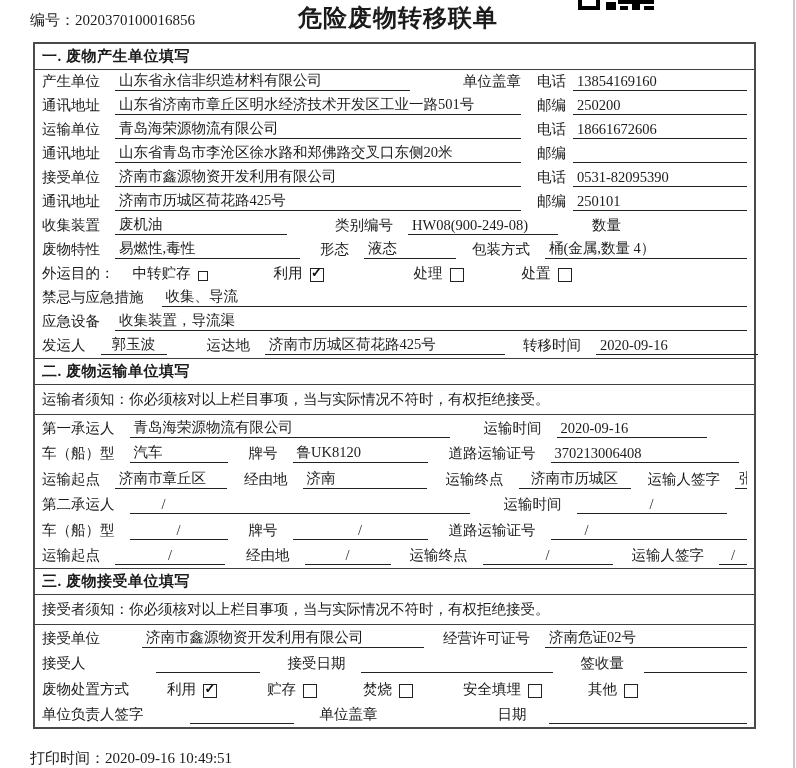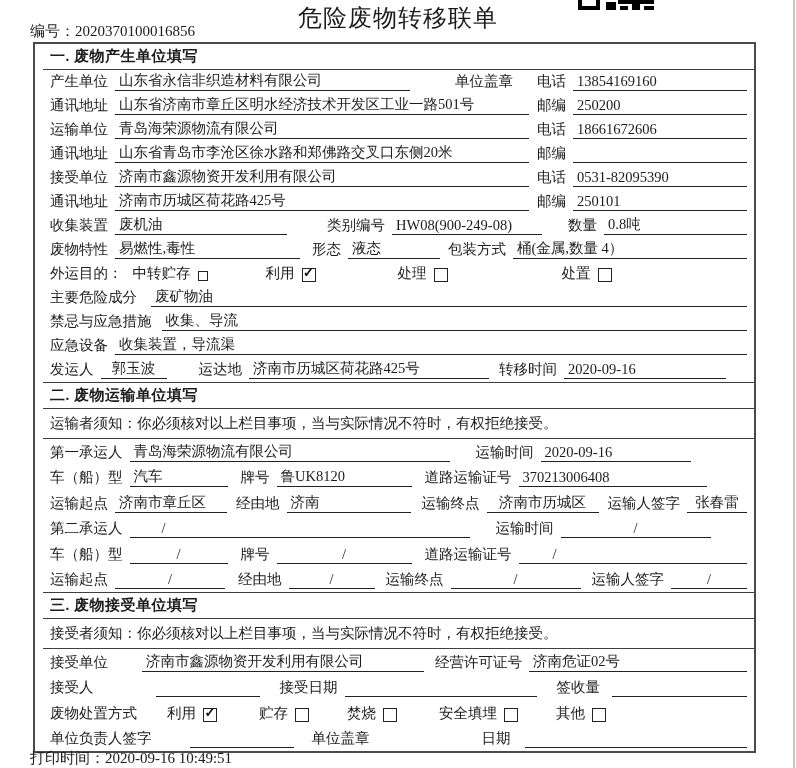--- a/index.html
+++ b/index.html
@@ -3,40 +3,40 @@
 <meta charset="utf-8">
 <style>
   html,body{margin:0;padding:0;}
   body{
     width:796px;height:768px;position:relative;background:#ffffff;
     font-family:"Liberation Serif","DejaVu Serif",serif;color:#1b1b1b;
     overflow:hidden;
   }
   .right-edge{position:absolute;top:0;right:1px;width:2px;height:768px;background:#c9c9c9;}
   
-  .serial{position:absolute;left:30px;top:22px;font-size:15px;white-space:nowrap;}
-  .title{position:absolute;left:0;top:2px;width:100%;text-align:center;font-size:24px;font-weight:normal;letter-spacing:1px;}
+  .serial{position:absolute;left:30px;top:11px;font-size:15px;white-space:nowrap;}
+  .title{position:absolute;left:0;top:2px;width:100%;text-align:center;font-size:24px;font-weight:bold;letter-spacing:1px;}
   .qr{position:absolute;left:578px;top:0;}
   
   .form-table{
     position:absolute;left:33px;top:42px;width:723px;
-    border:2px solid #4a4a4a;background:#fff;box-sizing:border-box;padding-left:8px;
+    border:2px solid #4a4a4a;background:#fff;box-sizing:border-box;
   }
   .sec-title{
     height:25px;line-height:25px;font-weight:bold;font-size:15px;
     padding:0 7px;border-bottom:1.6px solid #3f3f3f;letter-spacing:.5px;
   }
   .sec-title.mid{border-top:1.6px solid #3f3f3f;}
   .notice{
     height:29px;display:flex;align-items:center;padding:0 7px;
     border-bottom:1.4px solid #3f3f3f;font-size:14.5px;
   }
   .row{
     display:flex;align-items:flex-end;height:24px;padding:0 7px 3px 7px;
-    font-size:14.5px;box-sizing:border-box;
+    font-size:14.5px;box-sizing:border-box;gap:8px;
   }
   .row-l{height:25.5px;}
   .lbl{white-space:nowrap;flex-shrink:0;}
   .ul{
     border-bottom:1.3px solid #222;min-height:17px;box-sizing:border-box;
     padding:0 4px;white-space:nowrap;margin-left:7px;overflow:hidden;flex-shrink:0;
   }
   .fill{flex:1 1 auto;min-width:0;}
   .rcol{width:210px;display:flex;align-items:flex-end;margin-left:auto;flex-shrink:0;}
   .rcol .ul{flex:1 1 auto;}
@@ -131,21 +131,20 @@
       <span class="ul">250101</span>
     </span>
   </div>
 
   <div class="row">
     <span class="lbl">收集装置</span>
     <span class="ul" style="width:172px">废机油</span>
     <span class="lbl" style="margin-left:40px">类别编号</span>
     <span class="ul" style="width:150px">HW08(900-249-08)</span>
     <span class="lbl" style="margin-left:26px">数量</span>
-    <span class="ul fill">0.8吨</span>
   </div>
 
   <div class="row">
     <span class="lbl">废物特性</span>
     <span class="ul" style="width:185px">易燃性,毒性</span>
     <span class="lbl" style="margin-left:12px">形态</span>
     <span class="ul" style="width:92px">液态</span>
     <span class="lbl" style="margin-left:8px">包装方式</span>
     <span class="ul fill">桶(金属,数量 4）</span>
   </div>
@@ -157,30 +156,26 @@
       <span class="cb small"></span>
     </span>
     <span class="opt" style="margin-left:58px">
       <span>利用</span>
       <span class="cb checked"></span>
     </span>
     <span class="opt" style="margin-left:82px">
       <span>处理</span>
       <span class="cb"></span>
     </span>
-    <span class="opt" style="margin-left:114px">
+    <span class="opt" style="margin-left:50px">
       <span>处置</span>
       <span class="cb"></span>
     </span>
   </div>
 
-  <div class="row">
-    <span class="lbl">主要危险成分</span>
-    <span class="ul fill" style="margin-left:14px">废矿物油</span>
-  </div>
 
   <div class="row">
     <span class="lbl">禁忌与应急措施</span>
     <span class="ul fill" style="margin-left:10px">收集、导流</span>
   </div>
 
   <div class="row">
     <span class="lbl">应急设备</span>
     <span class="ul fill">收集装置，导流渠</span>
   </div>

